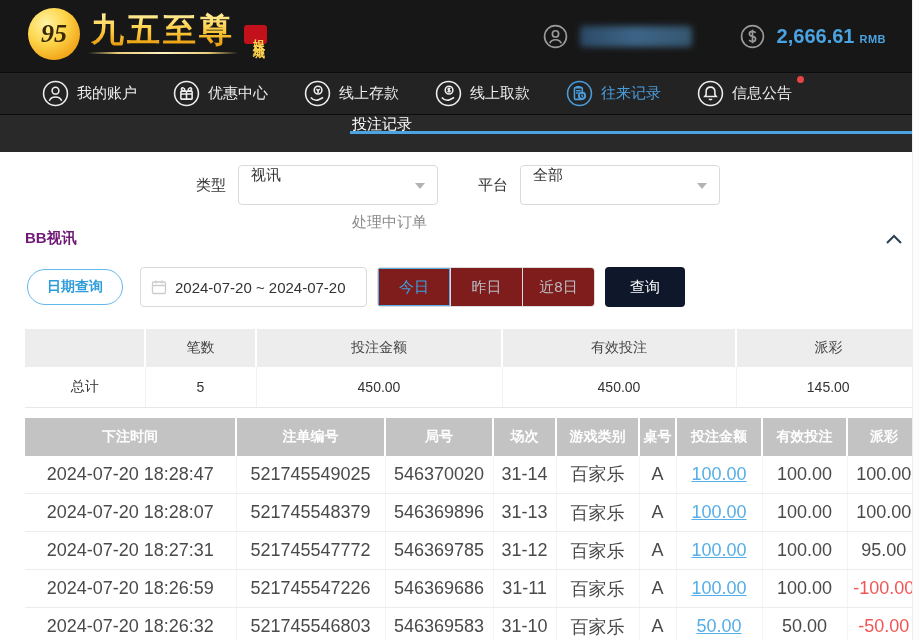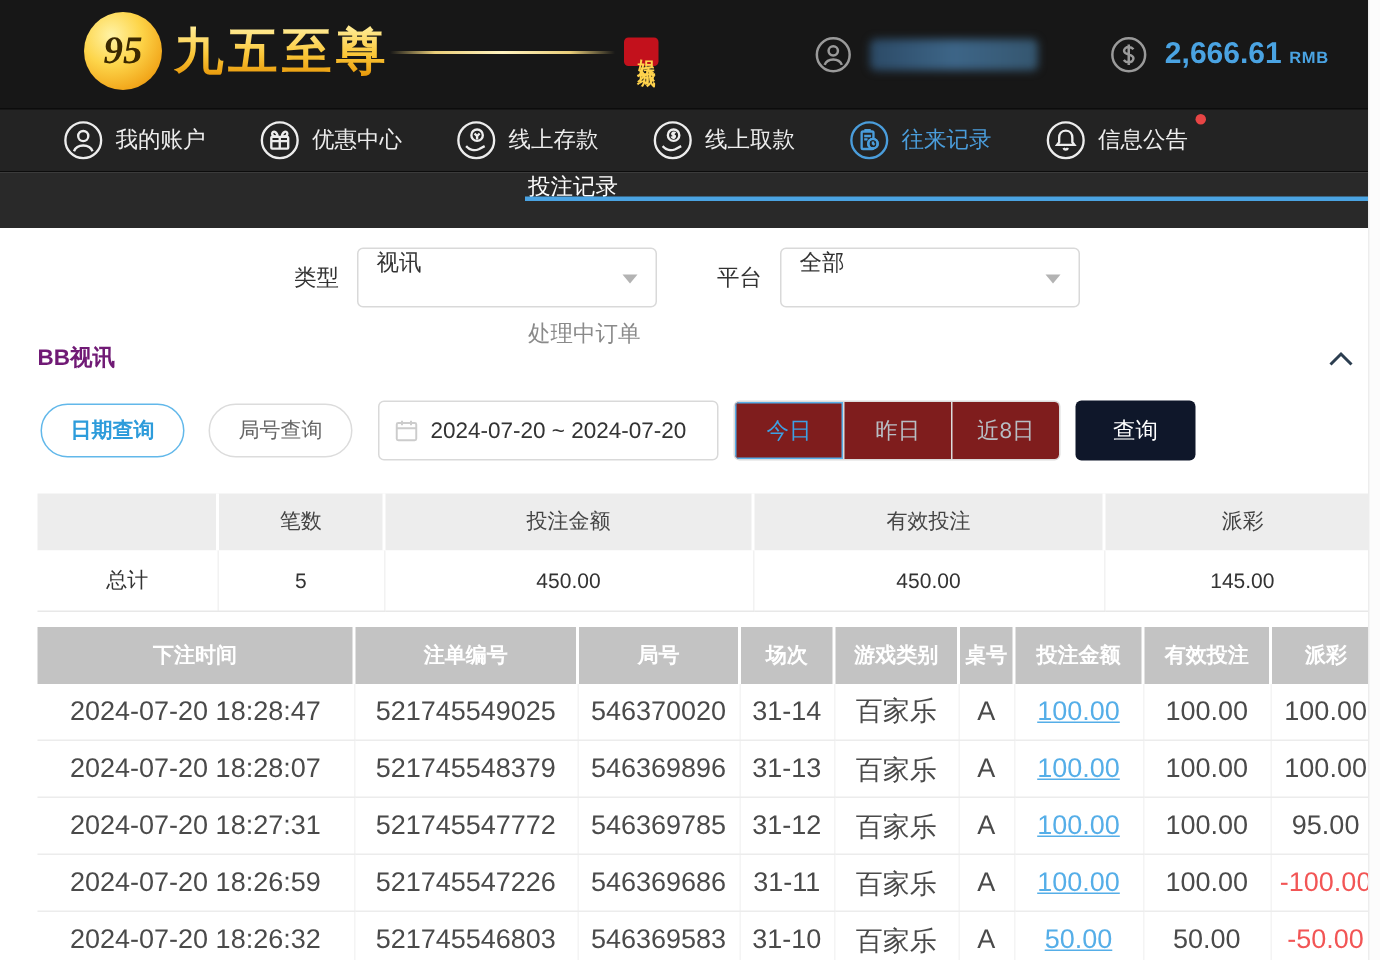--- a/index.html
+++ b/index.html
@@ -1,27 +1,27 @@
 <!DOCTYPE html>
 <html><head>
 <meta charset="utf-8">
 <style>
   * { margin:0; padding:0; box-sizing:border-box; }
   html,body { width:920px; height:640px; overflow:hidden; background:#fff;
     font-family:"Liberation Sans","DejaVu Sans",sans-serif; }
 
   
   .top-header { position:relative; height:72px; background:#171717; }
-  .logo-wrap { position:absolute; left:56px; top:8px; display:flex; align-items:center;justify-content:space-between; }
+  .logo-wrap { position:absolute; left:28px; top:8px; display:flex; align-items:center;justify-content:space-between; }
   .logo-circle { width:52px; height:52px; border-radius:50%;
     background:radial-gradient(circle at 35% 30%, #fff3a6, #fdd54a 40%, #f2a71b 75%, #c97f00);
     display:flex; align-items:center; justify-content:center;
     color:#3a2800; font-family:"Liberation Serif","DejaVu Serif",serif;
     font-style:italic; font-weight:bold; font-size:26px; }
-  .brand-block { margin-left:8px; display:flex; flex-direction:row; align-items:center; }
+  .brand-block { margin-left:8px; display:flex; flex-direction:column; align-items:center; }
   .brand-text { font-size:33px; font-weight:bold; letter-spacing:3px; line-height:36px;
     background:linear-gradient(180deg,#ffe98f 10%,#fbc83a 55%,#e89a0c 95%);
     -webkit-background-clip:text; background-clip:text; color:transparent; }
   .brand-flourish { margin-top:2px; width:150px; height:6px;
     background:linear-gradient(90deg,transparent,#e9cd79 20%,#fff3c0 50%,#e9cd79 80%,transparent);
     clip-path:polygon(0 2px,100% 2px,100% 4px,0 4px); }
   .brand-badge { margin-left:6px; width:23px; padding:5px 0; background:#c3111c; border-radius:3px;
     color:#ffd34d; font-size:12px; font-weight:bold; writing-mode:vertical-rl;
     text-orientation:upright; letter-spacing:3px; text-align:center; }
   .header-right { position:absolute; right:34px; top:0; height:72px; display:flex; align-items:center; gap:12px; }
@@ -212,21 +212,20 @@
 
   <div class="section-row">
     <span class="section-title">BB视讯</span>
     <svg class="chevron-up" viewBox="0 0 18 12" fill="none" stroke="currentColor" stroke-width="2">
       <polyline points="2,10 9,3 16,10"></polyline>
     </svg>
   </div>
 
   <div class="controls-row">
     <div class="pill primary">日期查询</div>
-    <div class="pill plain">局号查询</div>
     <div class="date-input">
       <svg class="cal-ico" viewBox="0 0 16 16" fill="none" stroke="currentColor" stroke-width="1.3">
         <rect x="1.5" y="3" width="13" height="11.5" rx="1"></rect>
           <path d="M1.5 6.5h13M5 1.5v3M11 1.5v3"></path>
       </svg>
       <span>2024-07-20 ~ 2024-07-20</span>
     </div>
     <div class="segmented">
       <div class="segment active">今日</div>
       <div class="segment">昨日</div>

